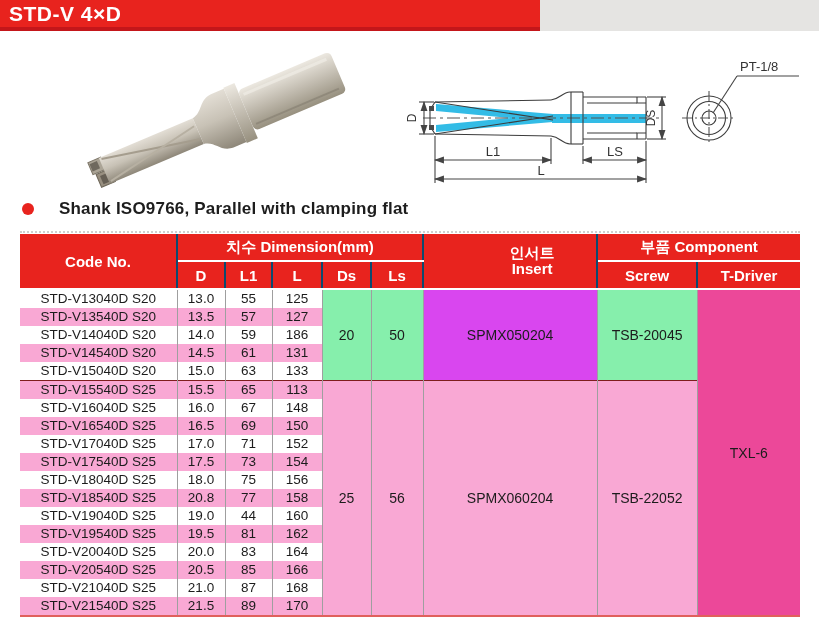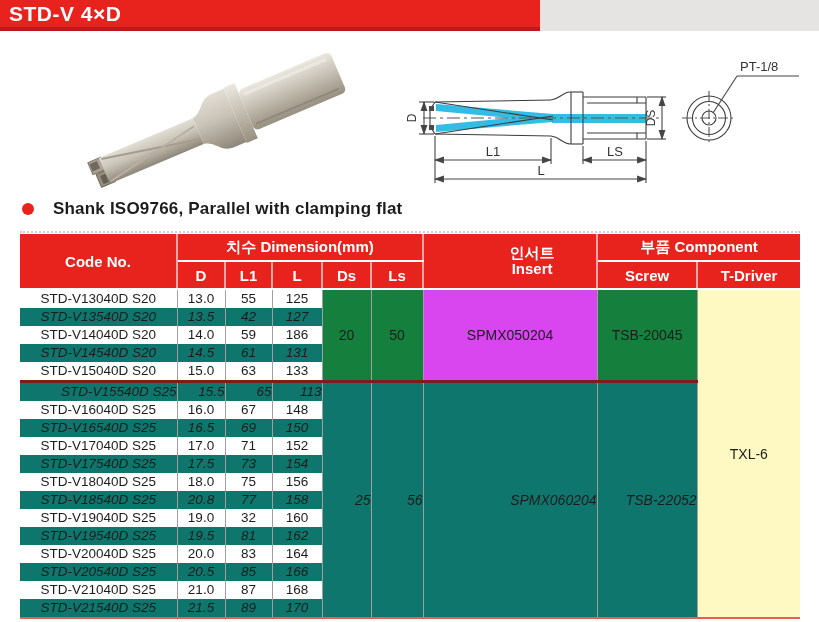--- a/index.html
+++ b/index.html
@@ -12,41 +12,41 @@
   .titleband .ttl{color:#fff;font-size:21px;font-weight:bold;letter-spacing:.5px;
                   padding:1px 12px 0 9px;line-height:26px;}
   .titleband-gray{position:absolute;left:540px;top:0;width:279px;height:31px;background:#e5e4e2;}
 
   
   .photo{position:absolute;left:55px;top:42px;width:320px;height:165px;}
   .tdraw{position:absolute;left:403px;top:52px;width:404px;height:146px;}
   .tdraw text{font-family:"Liberation Sans","DejaVu Sans",sans-serif;}
 
   
-  .note{position:absolute;left:22px;top:199px;display:flex;align-items:center;gap:19px;}
+  .note{position:absolute;left:22px;top:199px;display:flex;align-items:center;gap:25px;}
   .note .dot{width:12px;height:12px;border-radius:50%;background:#e8231e;flex:0 0 auto;}
   .note .txt{font-size:17px;font-weight:bold;color:#1d1d1d;letter-spacing:.2px;}
 
   
   .tablewrap{position:absolute;left:20px;top:231px;width:780px;border-top:2px dotted #cfcfcf;padding-top:1px;}
   table.spec{border-collapse:collapse;table-layout:fixed;width:780px;
              border-bottom:2px solid #e0605c;}
   table.spec th{background:#e8231e;color:#fff;font-weight:bold;font-size:15px;
-                border-right:2px solid #fca5a5;border-bottom:2px solid #fff;
+                border-right:2px solid #0c4a6e;border-bottom:2px solid #fff;
                 height:26px;padding:0;text-align:center;vertical-align:middle;}
   table.spec thead th.lastcol{border-right:none;text-align:center;}
   table.spec th .sub{display:block;line-height:16px;margin-left:44px;}
   table.spec td{font-size:13.5px;color:#1c1c1c;text-align:center;height:18px;
                 line-height:18px;padding:0;border-right:1px solid #9f9f9f;
                 white-space:nowrap;overflow:hidden;}
-  table.spec tr.alt td{background:#0f766e;font-style:italic;}
-  table.spec tr.group-start td{border-top:3px solid #7f1d1d;text-align:right;}
-  table.spec td.merged{background:#15803d;font-size:14px;vertical-align:middle;}
+  table.spec tr.alt td{background:#f9a8d4;}
+  table.spec tr.group-start td{border-top:1px solid #7f1d1d;}
+  table.spec td.merged{background:#86efac;font-size:14px;vertical-align:middle;}
   table.spec td.insert-cell{background:#d946ef;}
-  table.spec td.tdriver-cell{border-right:none;background:#fef9c3;margin-top:45px;}
+  table.spec td.tdriver-cell{border-right:none;background:#ec4899;margin-top:45px;}
 </style>
 </head>
 <body>
 
 <div class="page">
 
   <div class="titleband">
     <div class="ttl">STD-V 4×D</div>
   </div>
   <div class="titleband-gray"></div>
@@ -211,21 +211,21 @@
             <td>125</td>
             <td rowspan="5" class="merged">20</td>
             <td rowspan="5" class="merged">50</td>
             <td rowspan="5" class="merged insert-cell">SPMX050204</td>
             <td rowspan="5" class="merged">TSB-20045</td>
             <td rowspan="18" class="merged tdriver-cell">TXL-6</td>
           </tr>
           <tr class="alt">
             <td>STD-V13540D S20</td>
             <td>13.5</td>
-            <td>42</td>
+            <td>57</td>
             <td>127</td>
           </tr>
           <tr>
             <td>STD-V14040D S20</td>
             <td>14.0</td>
             <td>59</td>
             <td>186</td>
           </tr>
           <tr class="alt">
             <td>STD-V14540D S20</td>
@@ -281,21 +281,21 @@
           </tr>
           <tr class="alt">
             <td>STD-V18540D S25</td>
             <td>20.8</td>
             <td>77</td>
             <td>158</td>
           </tr>
           <tr>
             <td>STD-V19040D S25</td>
             <td>19.0</td>
-            <td>32</td>
+            <td>44</td>
             <td>160</td>
           </tr>
           <tr class="alt">
             <td>STD-V19540D S25</td>
             <td>19.5</td>
             <td>81</td>
             <td>162</td>
           </tr>
           <tr>
             <td>STD-V20040D S25</td>

